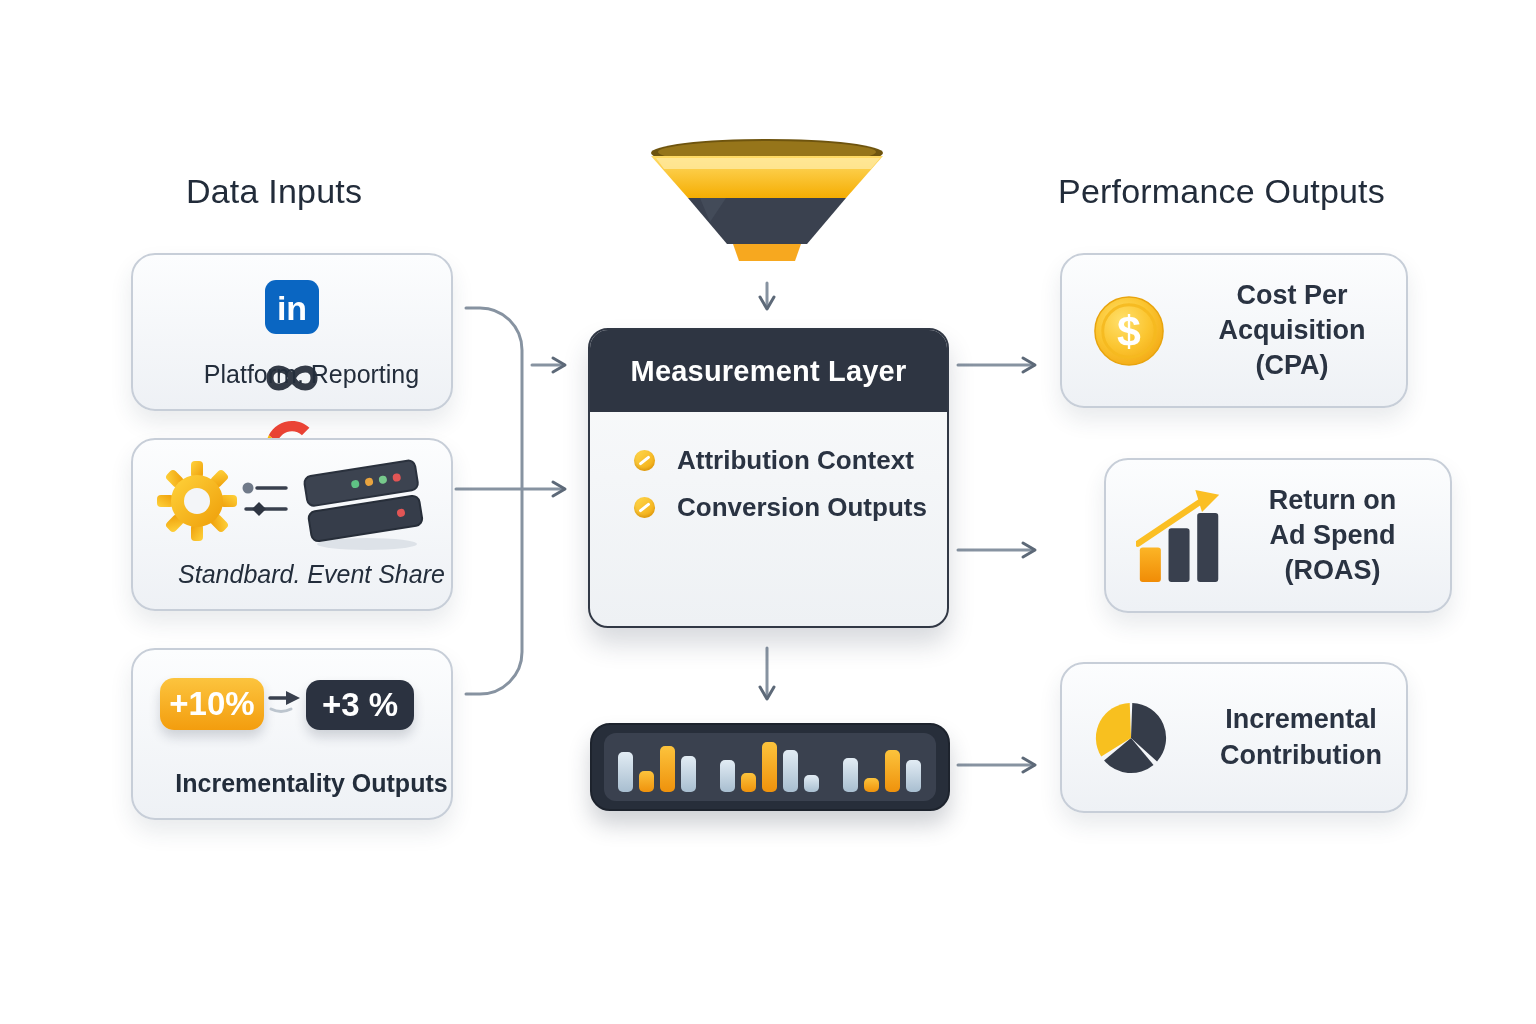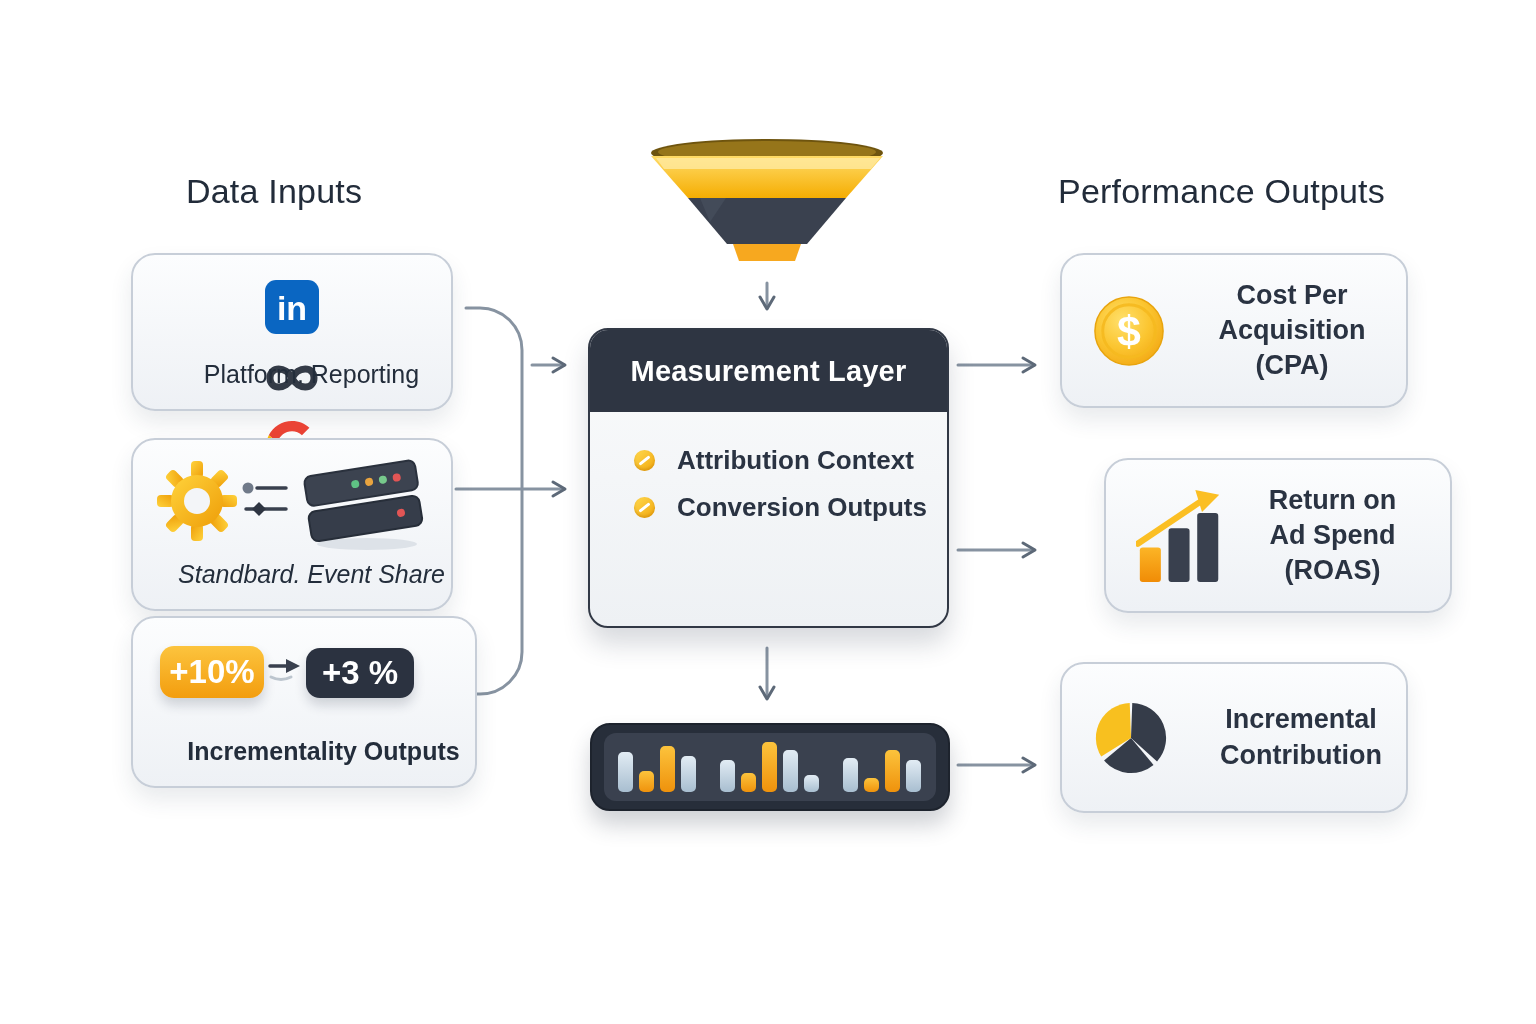--- a/index.html
+++ b/index.html
@@ -202,21 +202,21 @@
         <circle cx="102" cy="35" r="4" fill="#e25555"></circle>
       </g>
       <g transform="rotate(-9 67 68)">
         <rect x="14" y="56" width="112" height="30" rx="7" fill="#363d4a" stroke="#272e39" stroke-width="2"></rect>
         <circle cx="106" cy="71" r="4" fill="#e25555"></circle>
       </g>
     </svg>
     <div class="input-label italic">Standbard. Event Share</div>
   </div>
 
-  <div class="card" style="left:131px; top:616px; width:318px; height:168px;padding-left:24px;">
+  <div class="card" style="left:131px; top:648px; width:318px; height:168px;">
     <div class="badge badge-yellow">+10%</div>
     <svg class="badge-arrow" width="40" height="30" viewBox="0 0 40 30">
       <path d="M4,21 Q14,26 24,21" fill="none" stroke="#bcc5ce" stroke-width="3" stroke-linecap="round"></path>
       <line x1="3" y1="10" x2="20" y2="10" stroke="#39404e" stroke-width="3.5" stroke-linecap="round"></line>
       <polygon points="19,3 33,10 19,17" fill="#39404e"></polygon>
     </svg>
     <div class="badge badge-dark">+3 %</div>
     <div class="input-label semib">Incrementality Outputs</div>
   </div>
 

